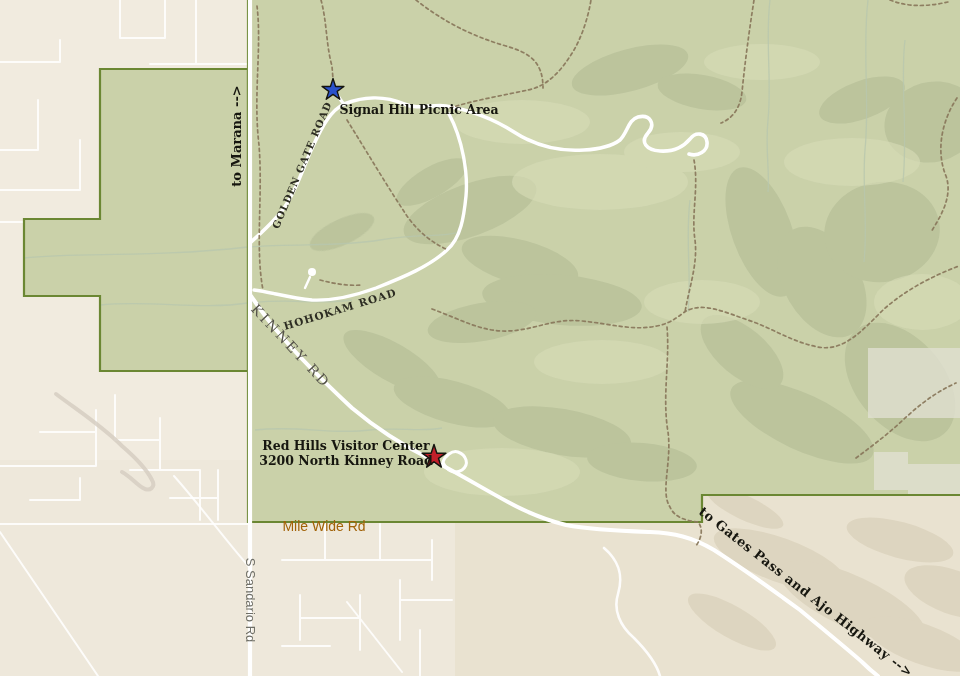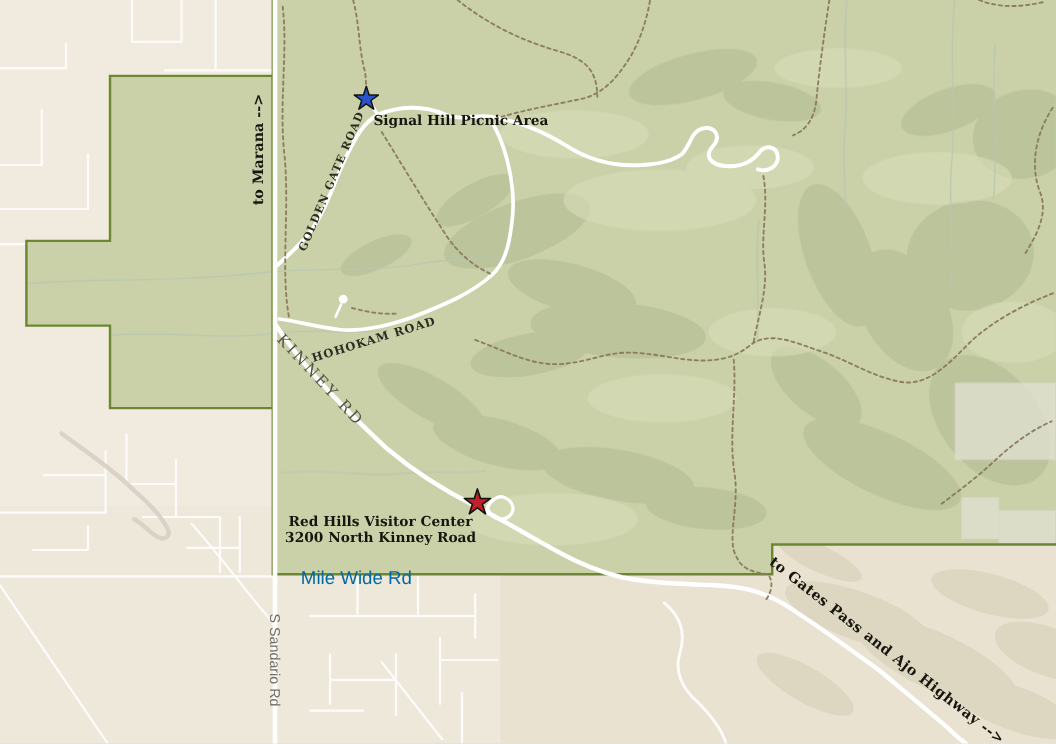--- a/index.html
+++ b/index.html
@@ -6,27 +6,27 @@
   .map-root{
     position:relative;width:960px;height:676px;overflow:hidden;
     font-family:"DejaVu Serif",serif;background:#f1ebdf;
   }
   .map-root svg{position:absolute;left:0;top:0;}
   .lbl{position:absolute;white-space:nowrap;transform-origin:center;}
   .lbl-serif{color:#16160f;font-family:"DejaVu Serif",serif;font-weight:bold;}
   .lbl-road{color:#2c2c22;font-family:"DejaVu Serif",serif;font-weight:bold;}
   .lbl-street{font-family:"Liberation Sans",sans-serif;font-weight:normal;}
   .signal-hill-label{font-size:12.5px;transform:translate(-50%,-50%);}
-  .visitor-label{font-size:12.5px;line-height:15px;text-align:center;transform:translate(-50%,-50%);margin-top:28px;}
+  .visitor-label{font-size:12.5px;line-height:15px;text-align:center;transform:translate(-50%,-50%);}
   .marana-label{font-size:13px;transform:translate(-50%,-50%) rotate(-90deg);}
   .gates-label{font-size:13px;transform:translate(-50%,-50%) rotate(38deg);letter-spacing:.5px;}
   .golden-gate-label{font-size:10px;letter-spacing:1px;transform:translate(-50%,-50%) rotate(-67deg);}
   .hohokam-label{font-size:10.5px;letter-spacing:1px;transform:translate(-50%,-50%) rotate(-17deg);}
   .kinney-label{font-size:14px;letter-spacing:2.5px;color:#55534a;font-weight:normal;transform:translate(-50%,-50%) rotate(47deg);}
-  .milewide-label{font-size:17px;color:#0369a1;transform:translate(-50%,-50%);}
+  .milewide-label{font-size:14px;color:#a16207;transform:translate(-50%,-50%);}
   .sandario-label{font-size:13px;color:#6f6f67;transform:translate(-50%,-50%) rotate(90deg);}
   .road{fill:none;stroke:#ffffff;stroke-linecap:round;stroke-linejoin:round;}
   .street{fill:none;stroke:#ffffff;stroke-width:2;opacity:.85;stroke-linecap:round;}
   .trail{fill:none;stroke:#8a795d;stroke-width:1.7;stroke-dasharray:3 3.2;stroke-linecap:round;opacity:.95;}
   .wash{fill:none;stroke:#b8c7ae;stroke-width:1.3;opacity:.8;}
   .border-line{fill:none;stroke-width:2.2;}
 </style>
 </head>
 <body>
 

